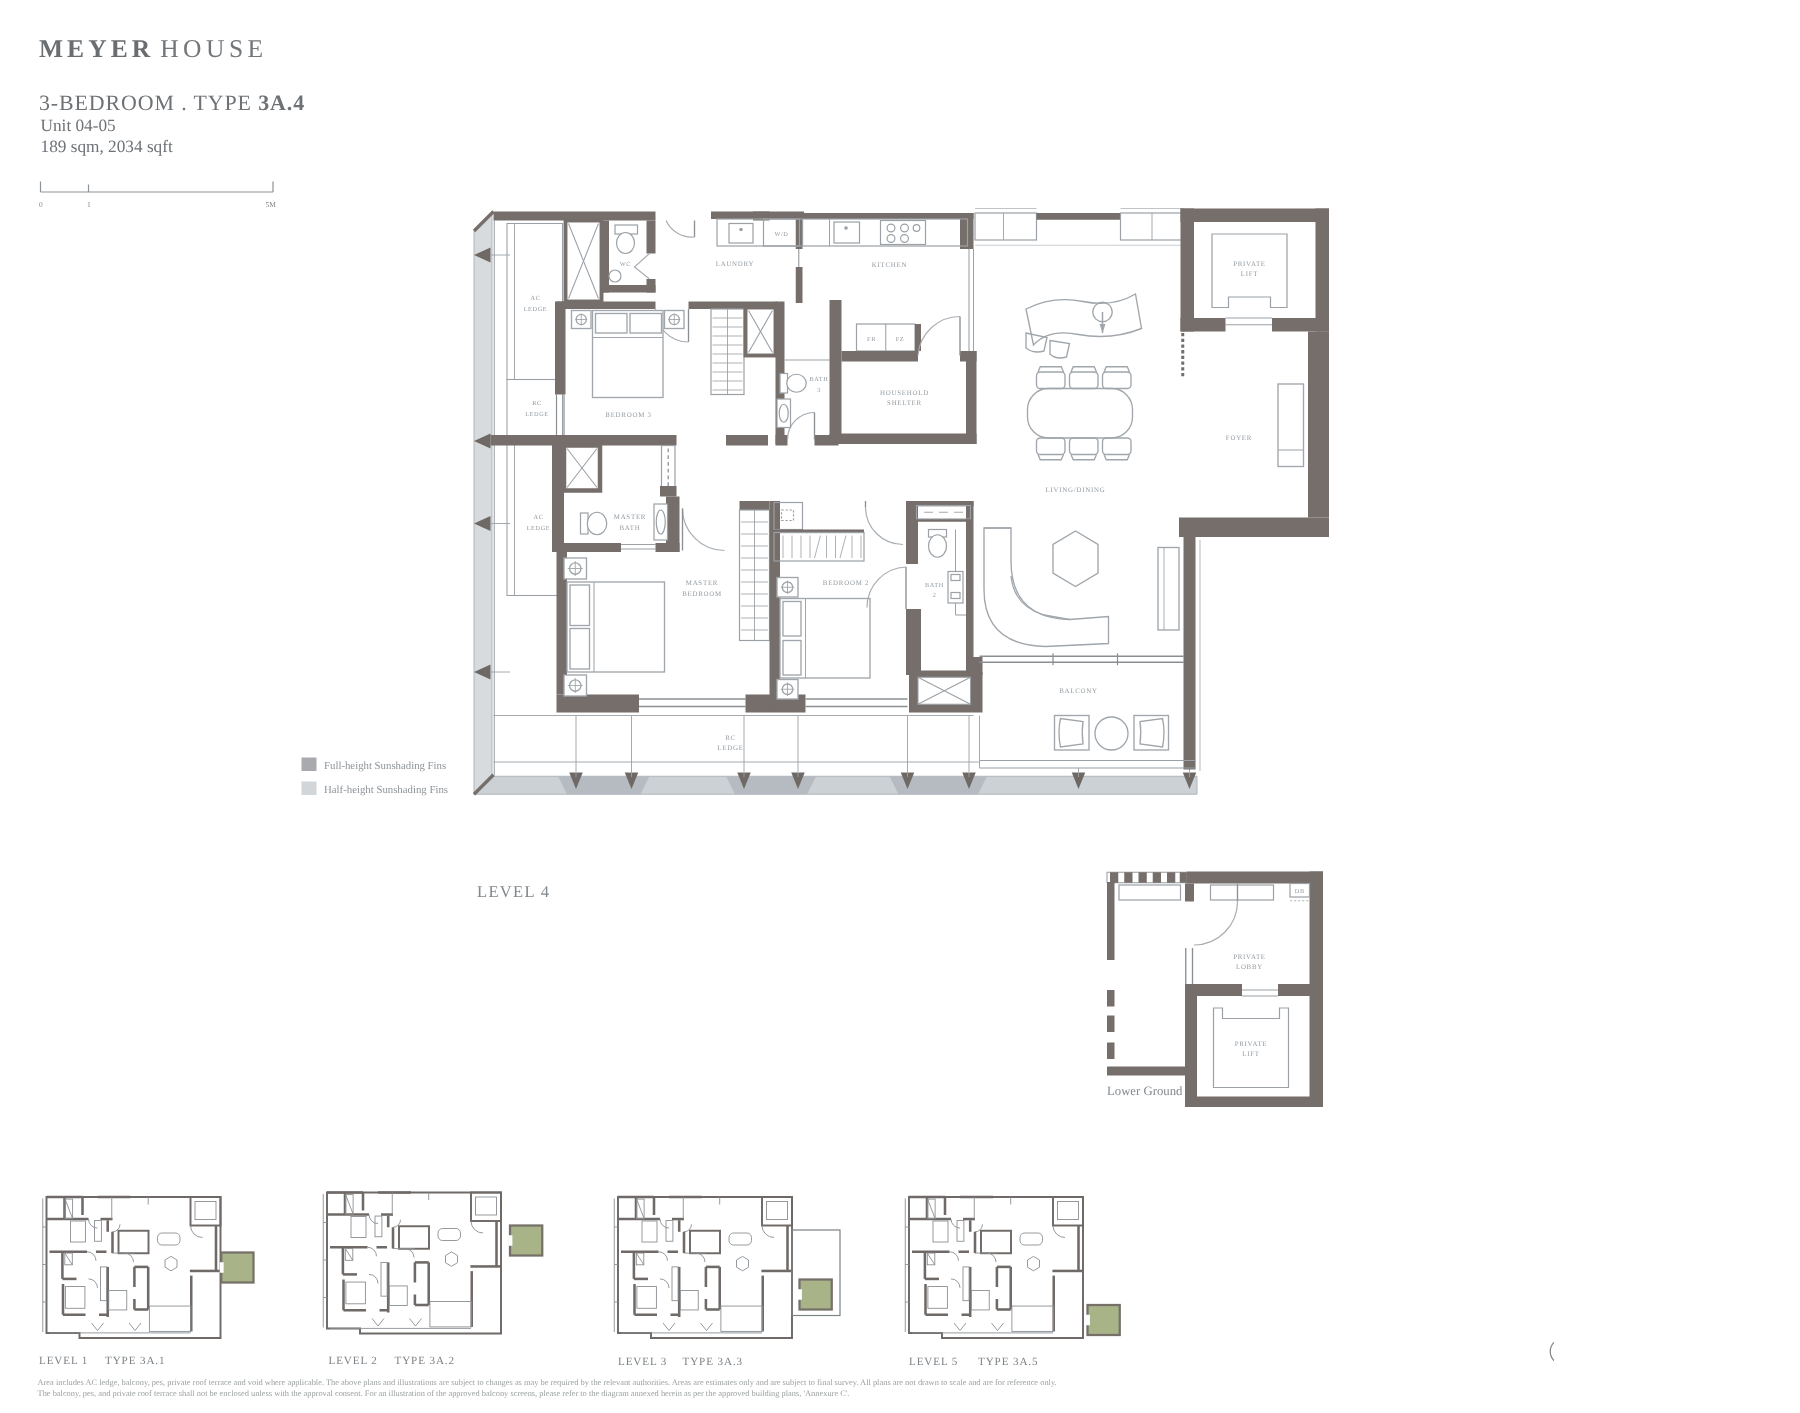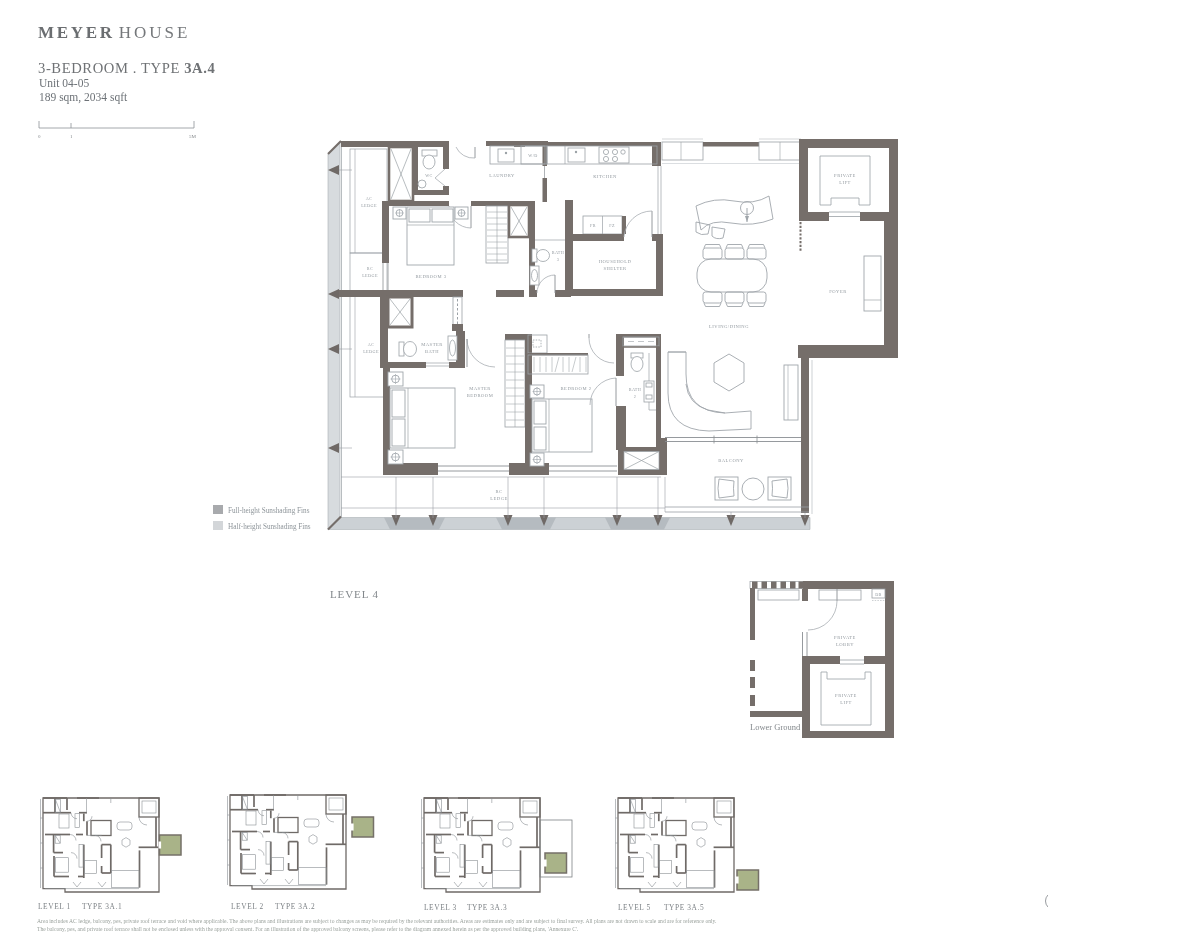--- a/index.html
+++ b/index.html
@@ -1,16 +1,16 @@
 <!DOCTYPE html>
 <html><head>
 <meta charset="utf-8">
 <style>
 html,body{margin:0;padding:0;background:#ffffff;}
-#page{position:relative;width:1036px;height:942px;background:#0369a1;overflow:hidden;margin-left:12px;}
+#page{position:relative;width:1036px;height:942px;background:#0369a1;overflow:hidden;}
 svg{position:absolute;top:0;left:0;}
 text{font-family:"Liberation Serif",serif;}
 .rl{fill:#939aa0;font-size:4.6px;letter-spacing:0.5px;text-anchor:middle;}
 .rl2{fill:#939aa0;font-size:4.2px;letter-spacing:0.4px;text-anchor:middle;}
 .wall{fill:#756e6a;}
 .fix{stroke:#9ba1a6;stroke-width:0.8;fill:#ffffff;}
 .fixn{stroke:#9ba1a6;stroke-width:0.8;fill:none;}
 .furn{stroke:#a0a6ab;stroke-width:0.9;fill:#ffffff;}
 .furnn{stroke:#a0a6ab;stroke-width:0.9;fill:none;}
 .arc{stroke:#a8adb2;stroke-width:0.8;fill:none;}

